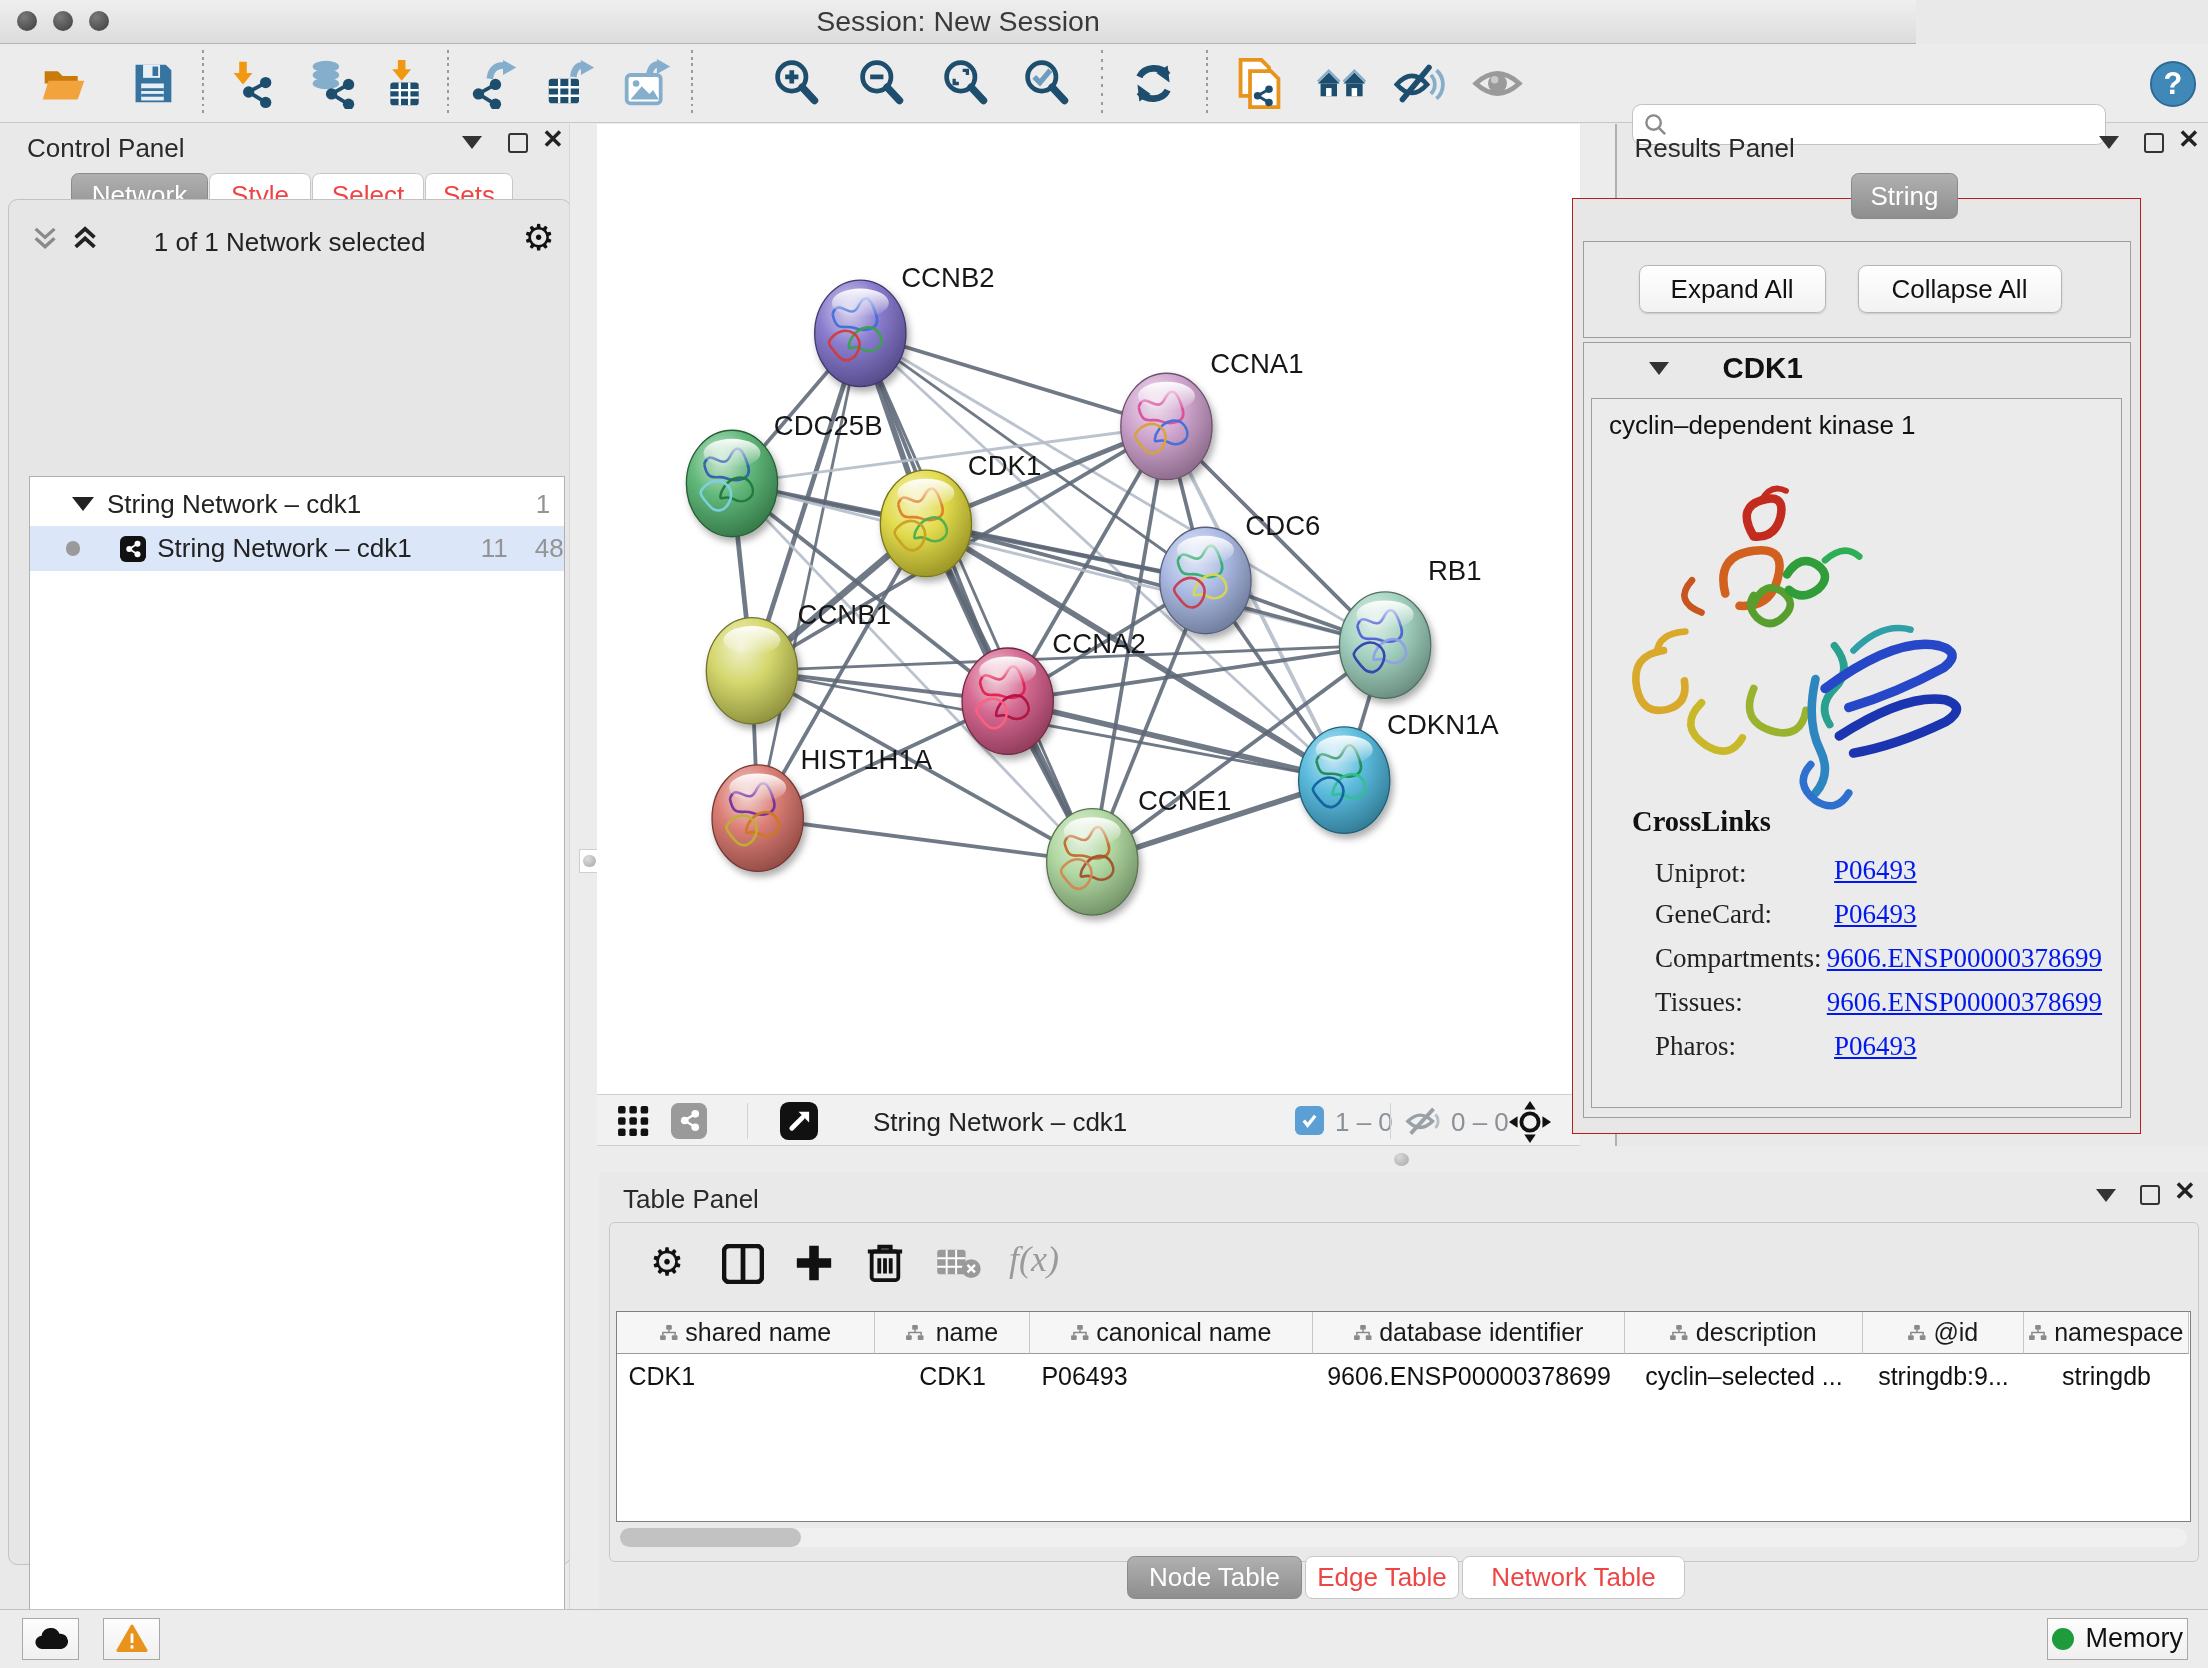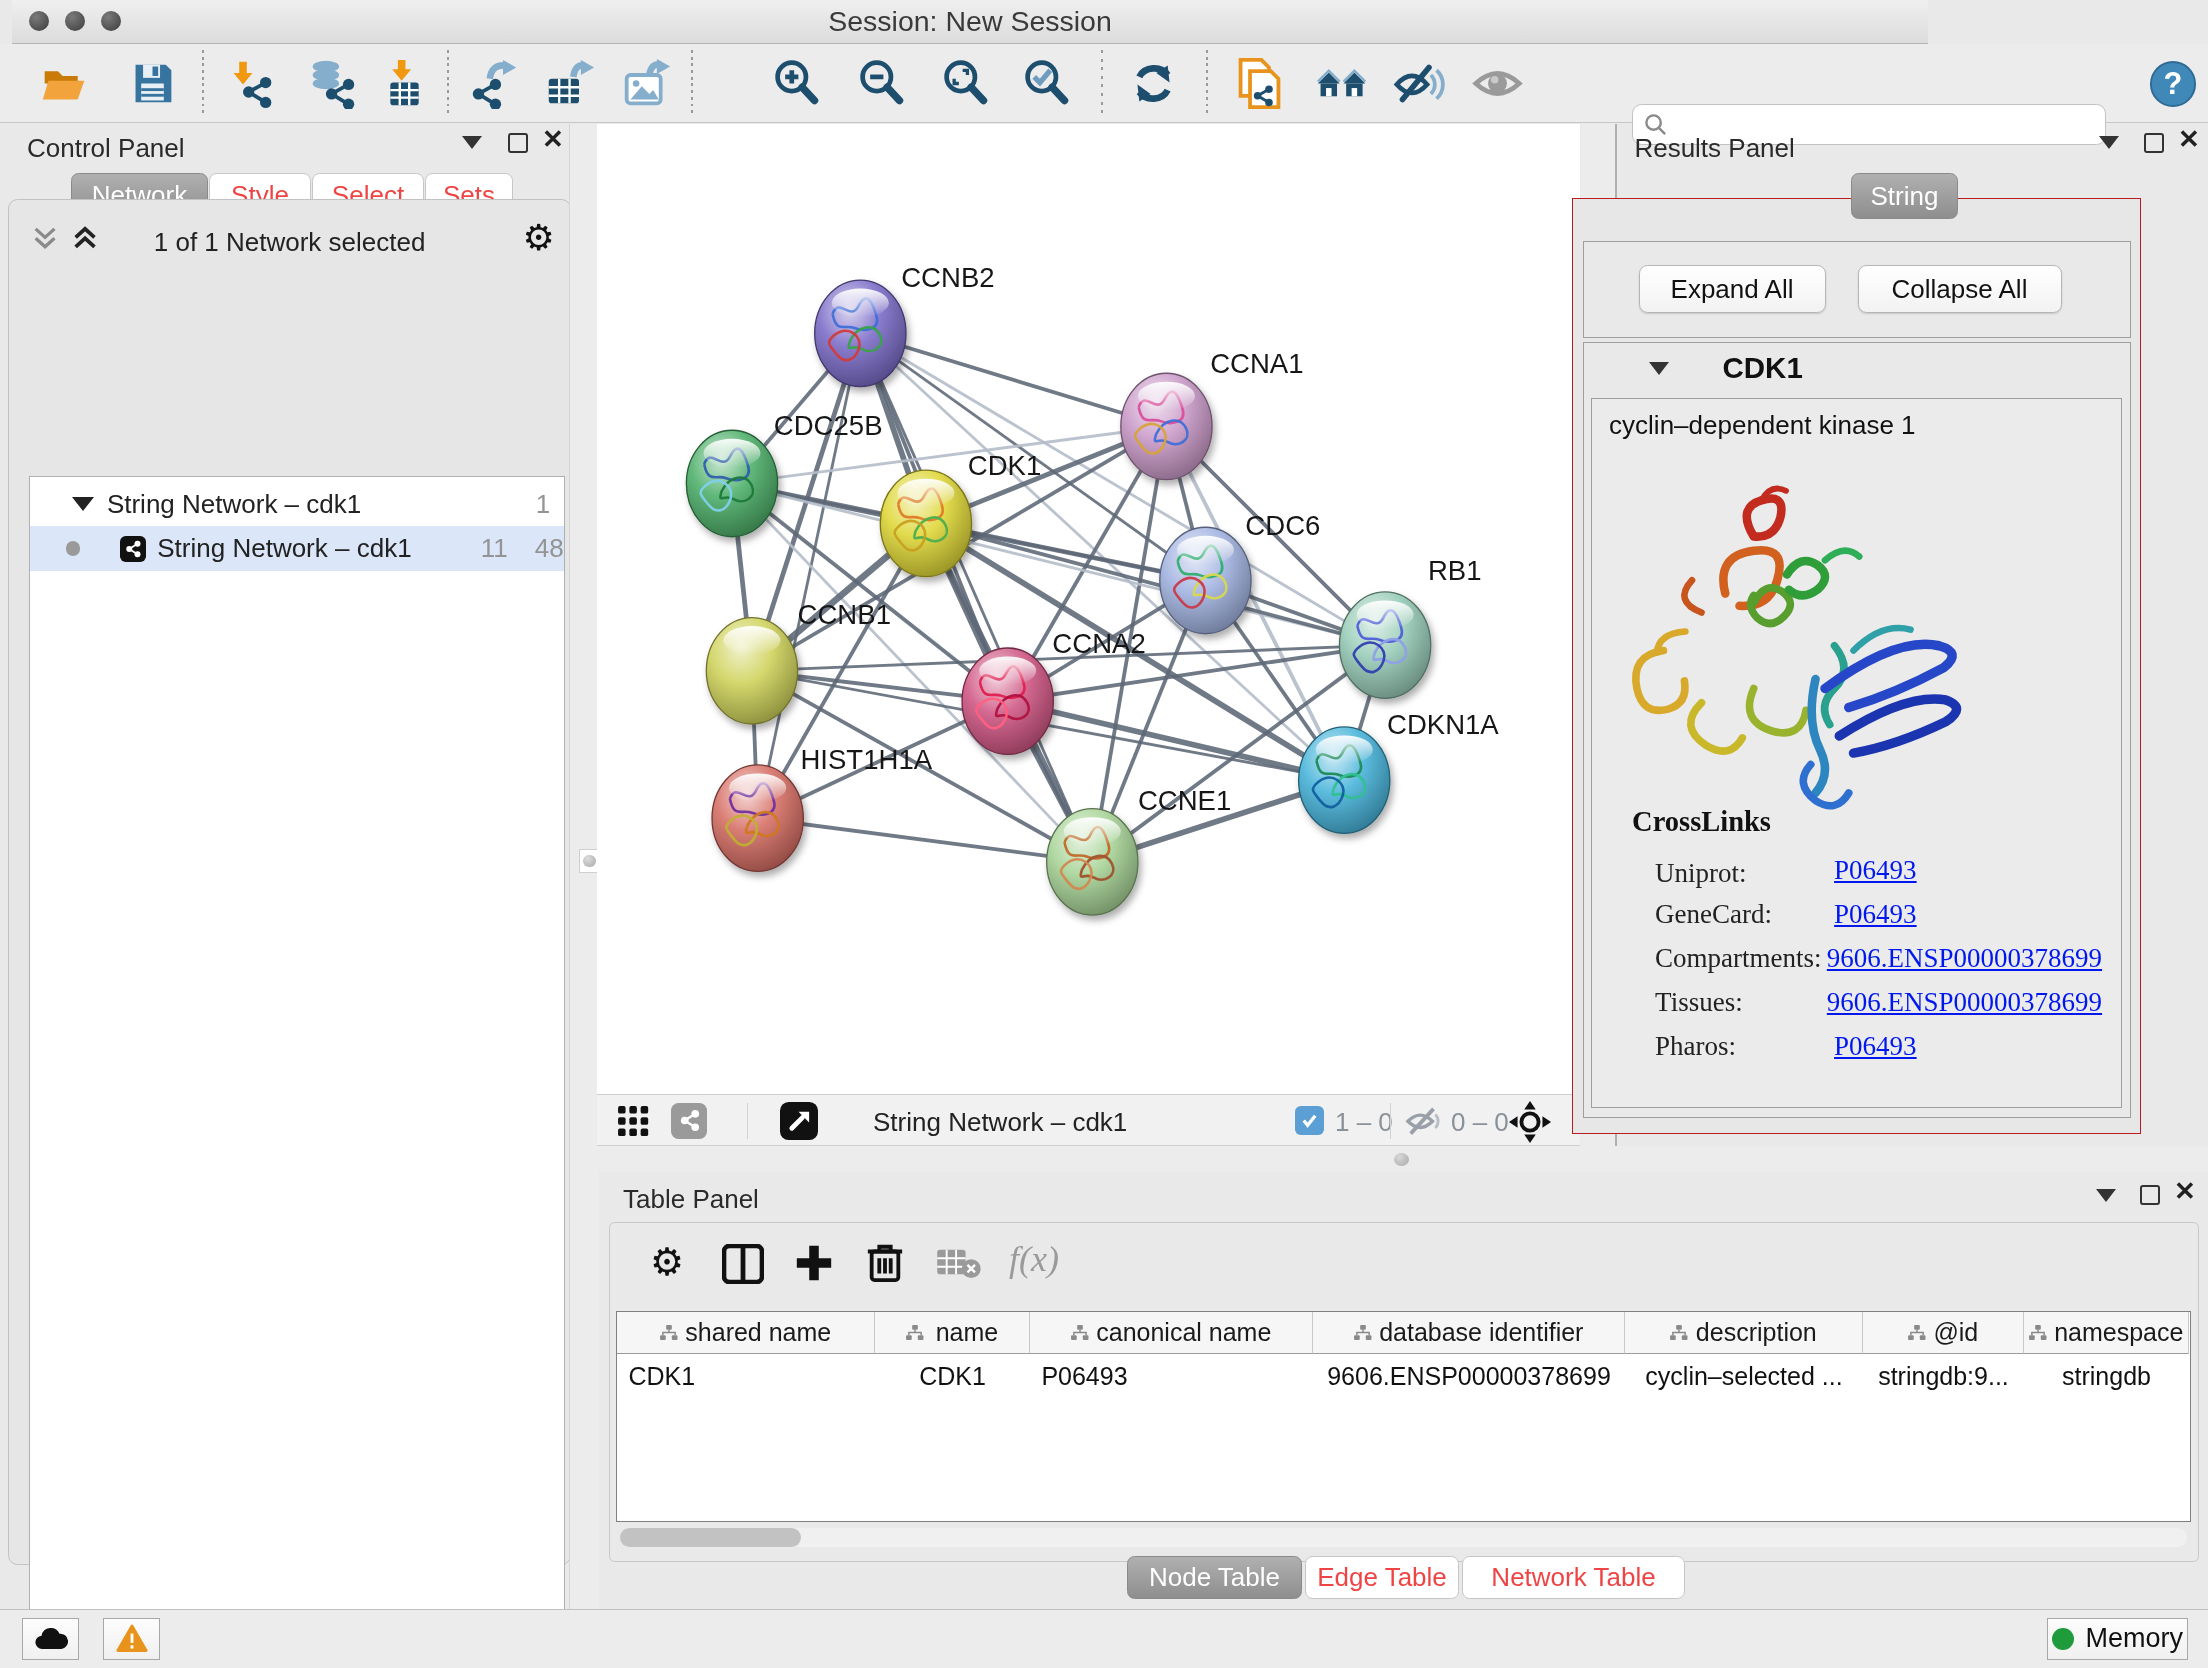--- a/index.html
+++ b/index.html
@@ -1,21 +1,21 @@
 <!DOCTYPE html>
 <html style="font-size:15px"><head>
 <meta charset="utf-8">
 <style>
   html,body{margin:0;padding:0;}
   body{width:2208px;height:1668px;position:relative;overflow:hidden;
        background:#e9e9e9;font-family:"Liberation Sans",sans-serif;color:#222;
        -webkit-font-smoothing:antialiased;}
   .abs{position:absolute;}
   
-  #titlebar{left:12px;top:0;width:1916px;height:43px;
+  #titlebar{left:0;top:0;width:1916px;height:43px;
     background:linear-gradient(#efefef,#dcdcdc);border-bottom:1px solid #b5b5b5;}
   .tlight{position:absolute;top:11.4px;width:20px;height:20px;border-radius:50%;
     background:radial-gradient(circle at 35% 30%,#7a7a7a,#3c3c3c);}
   #win-title{width:100%;text-align:center;line-height:43px;font-size:28.5px;color:#3a3a3a;}
   
   #toolbar{left:0;top:44px;width:2208px;height:78px;background:#ececec;border-bottom:1px solid #c8c8c8;}
   .tbi{position:absolute;top:13.3px;width:53px;height:53px;display:flex;align-items:center;justify-content:center;}
   .tbsep{position:absolute;top:5.7px;width:1.9px;height:63px;
     background-image:repeating-linear-gradient(#9a9a9a 0 2.9px,transparent 2.9px 6.7px);}
   #search-box{left:1632px;top:60px;width:474px;height:41px;background:#fff;border:1px solid #c2c2c2;

